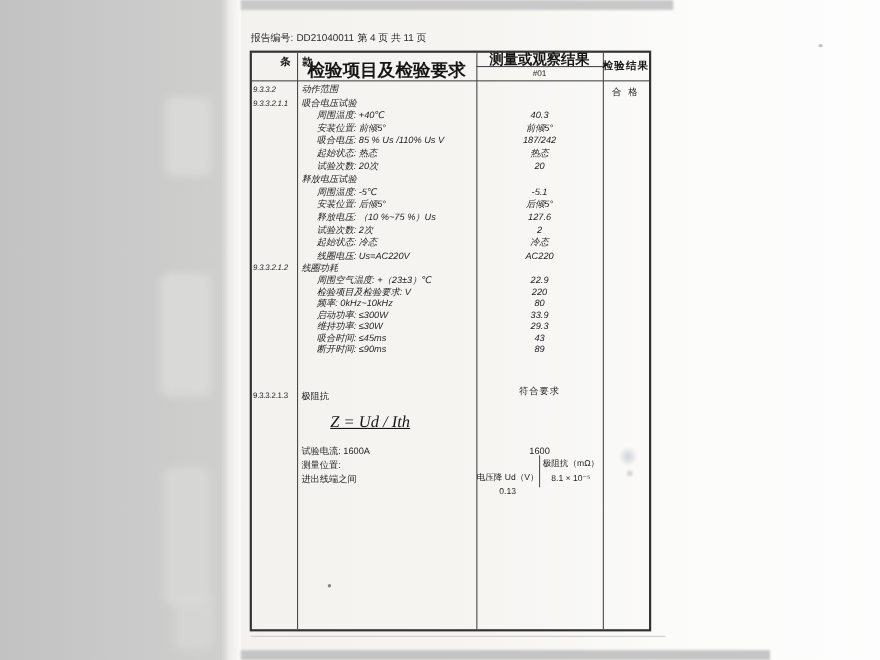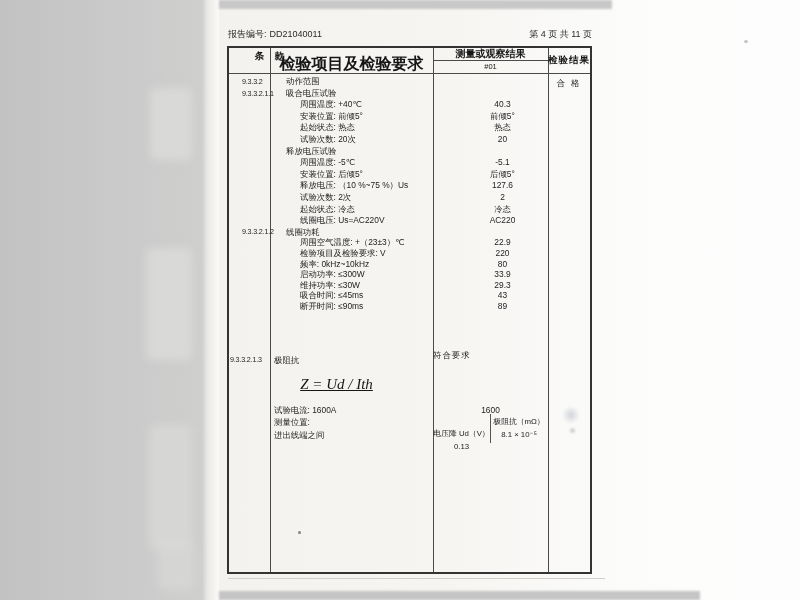--- a/index.html
+++ b/index.html
@@ -26,40 +26,40 @@
   
   .smudge{position:absolute;border-radius:50%;pointer-events:none;}
   .sm1{left:562px;top:406px;width:18px;height:18px;
        background:radial-gradient(circle,rgba(110,120,145,.30) 0%,rgba(110,120,145,0) 70%);filter:blur(1px);}
   .sm2{left:570px;top:428px;width:5px;height:5px;background:rgba(90,90,100,.25);filter:blur(1px);}
   .sm3{left:298px;top:531px;width:3px;height:3px;background:rgba(40,40,40,.55);}
   .sm4{left:744px;top:40px;width:4px;height:3px;background:rgba(90,90,90,.35);}
 
   
   .meta{position:absolute;left:228px;top:28px;width:364px;display:flex;
-        justify-content:space-between;font-size:9px;color:#2a2a2a;line-height:12px;}
+        font-size:9px;color:#2a2a2a;line-height:12px;}
   .meta .left span{margin-right:3px;}
 
   
   .table{position:absolute;left:227px;top:46px;width:365px;height:528px;
          border:2px solid #333;box-sizing:border-box;}
   .vline{position:absolute;top:0;bottom:0;width:1px;background:#4a4a4a;}
   .v1{left:41px}.v2{left:204px}.v3{left:319px}
   .hline{position:absolute;left:0;right:0;height:1px;background:#4a4a4a;}
   .hd-bottom{top:25px;}
   .hd-sub{position:absolute;left:204px;width:115px;top:12px;height:1px;background:#4a4a4a;}
 
   .hcell{position:absolute;color:#161616;font-weight:bold;text-align:center;white-space:nowrap;}
   .h-clause{left:0;width:41px;top:2px;font-size:9.5px;letter-spacing:4px;text-indent:4px;margin-left:20px;}
   .h-item{left:41px;width:163px;top:6px;font-size:16px;}
-  .h-result{left:204px;width:115px;top:0;font-size:10px;line-height:12px;}
+  .h-result{left:204px;width:115px;top:0;font-size:13px;line-height:12px;}
   .h-sample{left:204px;width:115px;top:13px;font-size:7.5px;font-weight:normal;line-height:11px;}
   .h-verdict{left:319px;width:42px;top:6px;font-size:9.5px;letter-spacing:1px;}
 
-  #sections{position:absolute;left:12px;top:28px;width:100%;}
+  #sections{position:absolute;left:0;top:28px;width:100%;font-style:italic;}
   .sect .trow{position:relative;}
   .sec-a .trow{height:11.6px;line-height:11.6px;}
   .sec-b .trow{height:10.6px;line-height:10.6px;}
   .c-clause{position:absolute;left:1px;width:40px;top:0;font-size:7.2px;color:#222;
             letter-spacing:-.2px;white-space:nowrap;}
   .c-item{position:absolute;left:45px;top:0;font-size:8.4px;color:#1d1d1d;white-space:nowrap;}
   .c-item.ind{left:59px;}
   .c-result{position:absolute;left:204px;width:115px;top:0;text-align:center;
             font-size:8.4px;color:#1d1d1d;white-space:nowrap;}
   .overall-verdict{position:absolute;left:319px;width:42px;top:30px;text-align:center;
@@ -67,21 +67,21 @@
 
   
   .imp{position:absolute;left:0;top:272px;width:100%;height:150px;font-size:8.4px;color:#1d1d1d;}
   .imp .trow{position:absolute;left:0;width:100%;height:12px;line-height:12px;}
   .imp-title{top:0;margin-top:34px;}
   .imp-para{position:absolute;left:45px;top:12px;width:158px;font-size:8.2px;line-height:11.6px;
             text-align:justify;text-indent:17px;color:#1d1d1d;}
   .imp-formula{position:absolute;left:45px;top:58px;width:125px;height:12px;line-height:12px;
             text-align:center;font-family:"Liberation Serif","DejaVu Serif",serif;
             font-style:italic;font-size:15px;color:#161616;text-decoration:underline;}
-  .imp-verdict{position:absolute;left:204px;width:115px;top:30px;letter-spacing:1px;}
+  .imp-verdict{position:absolute;left:204px;width:115px;top:30px;text-align:center;letter-spacing:1px;}
   .r-current{top:84px;}
   .r-pos{top:96px;}
   .r-loc{top:109px;}
   .res-split{position:absolute;left:204px;width:115px;top:0;display:flex;text-align:center;}
   .res-split .half-a{width:57px;font-size:7.8px;white-space:nowrap;margin-top:12px;}
   .res-split .half-b{width:58px;font-size:7.8px;white-space:nowrap;}
   .split-divider{position:absolute;left:261px;top:94px;width:1px;height:29px;background:#555;}
 </style>
 </head>
 <body>
@@ -133,20 +133,24 @@
           </div>
           <div class="trow">
             <span class="c-item ind">周围温度: +40℃</span>
             <span class="c-result">40.3</span>
           </div>
           <div class="trow">
             <span class="c-item ind">安装位置: 前倾5°</span>
             <span class="c-result">前倾5°</span>
           </div>
           <div class="trow">
+            <span class="c-item ind">吸合电压: 85 % Us /110% Us V</span>
+            <span class="c-result">187/242</span>
+          </div>
+          <div class="trow">
             <span class="c-item ind">起始状态: 热态</span>
             <span class="c-result">热态</span>
           </div>
           <div class="trow">
             <span class="c-item ind">试验次数: 20次</span>
             <span class="c-result">20</span>
           </div>
           <div class="trow">
             <span class="c-item">释放电压试验</span>
           </div>

